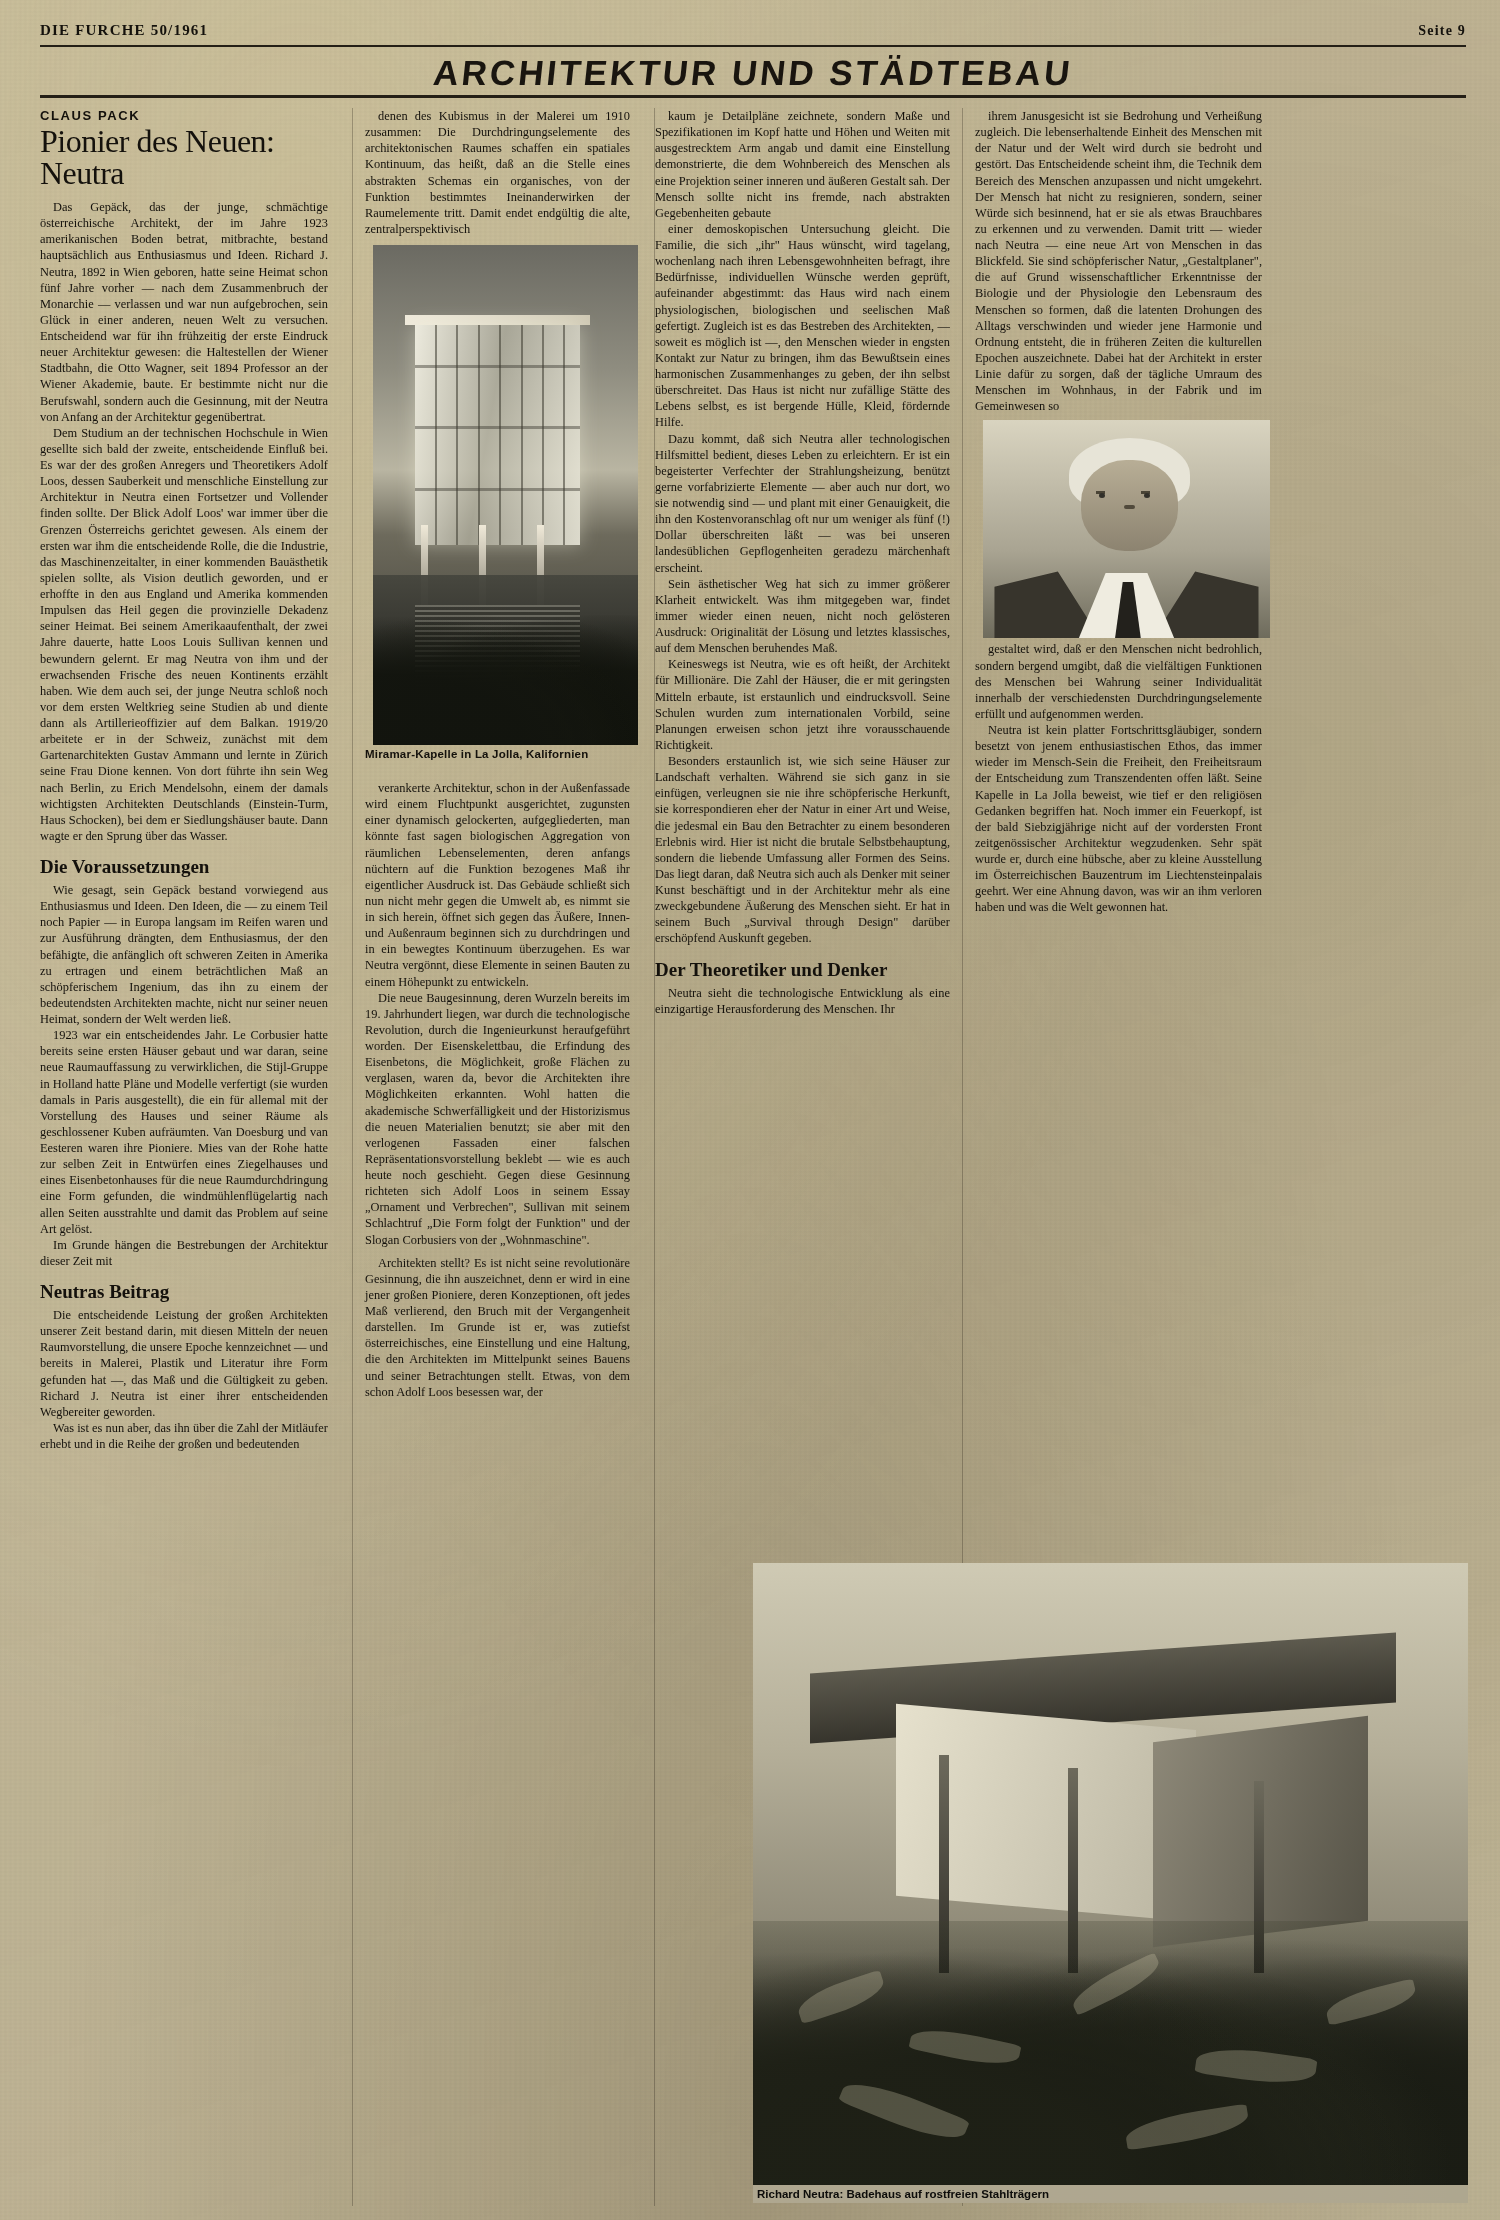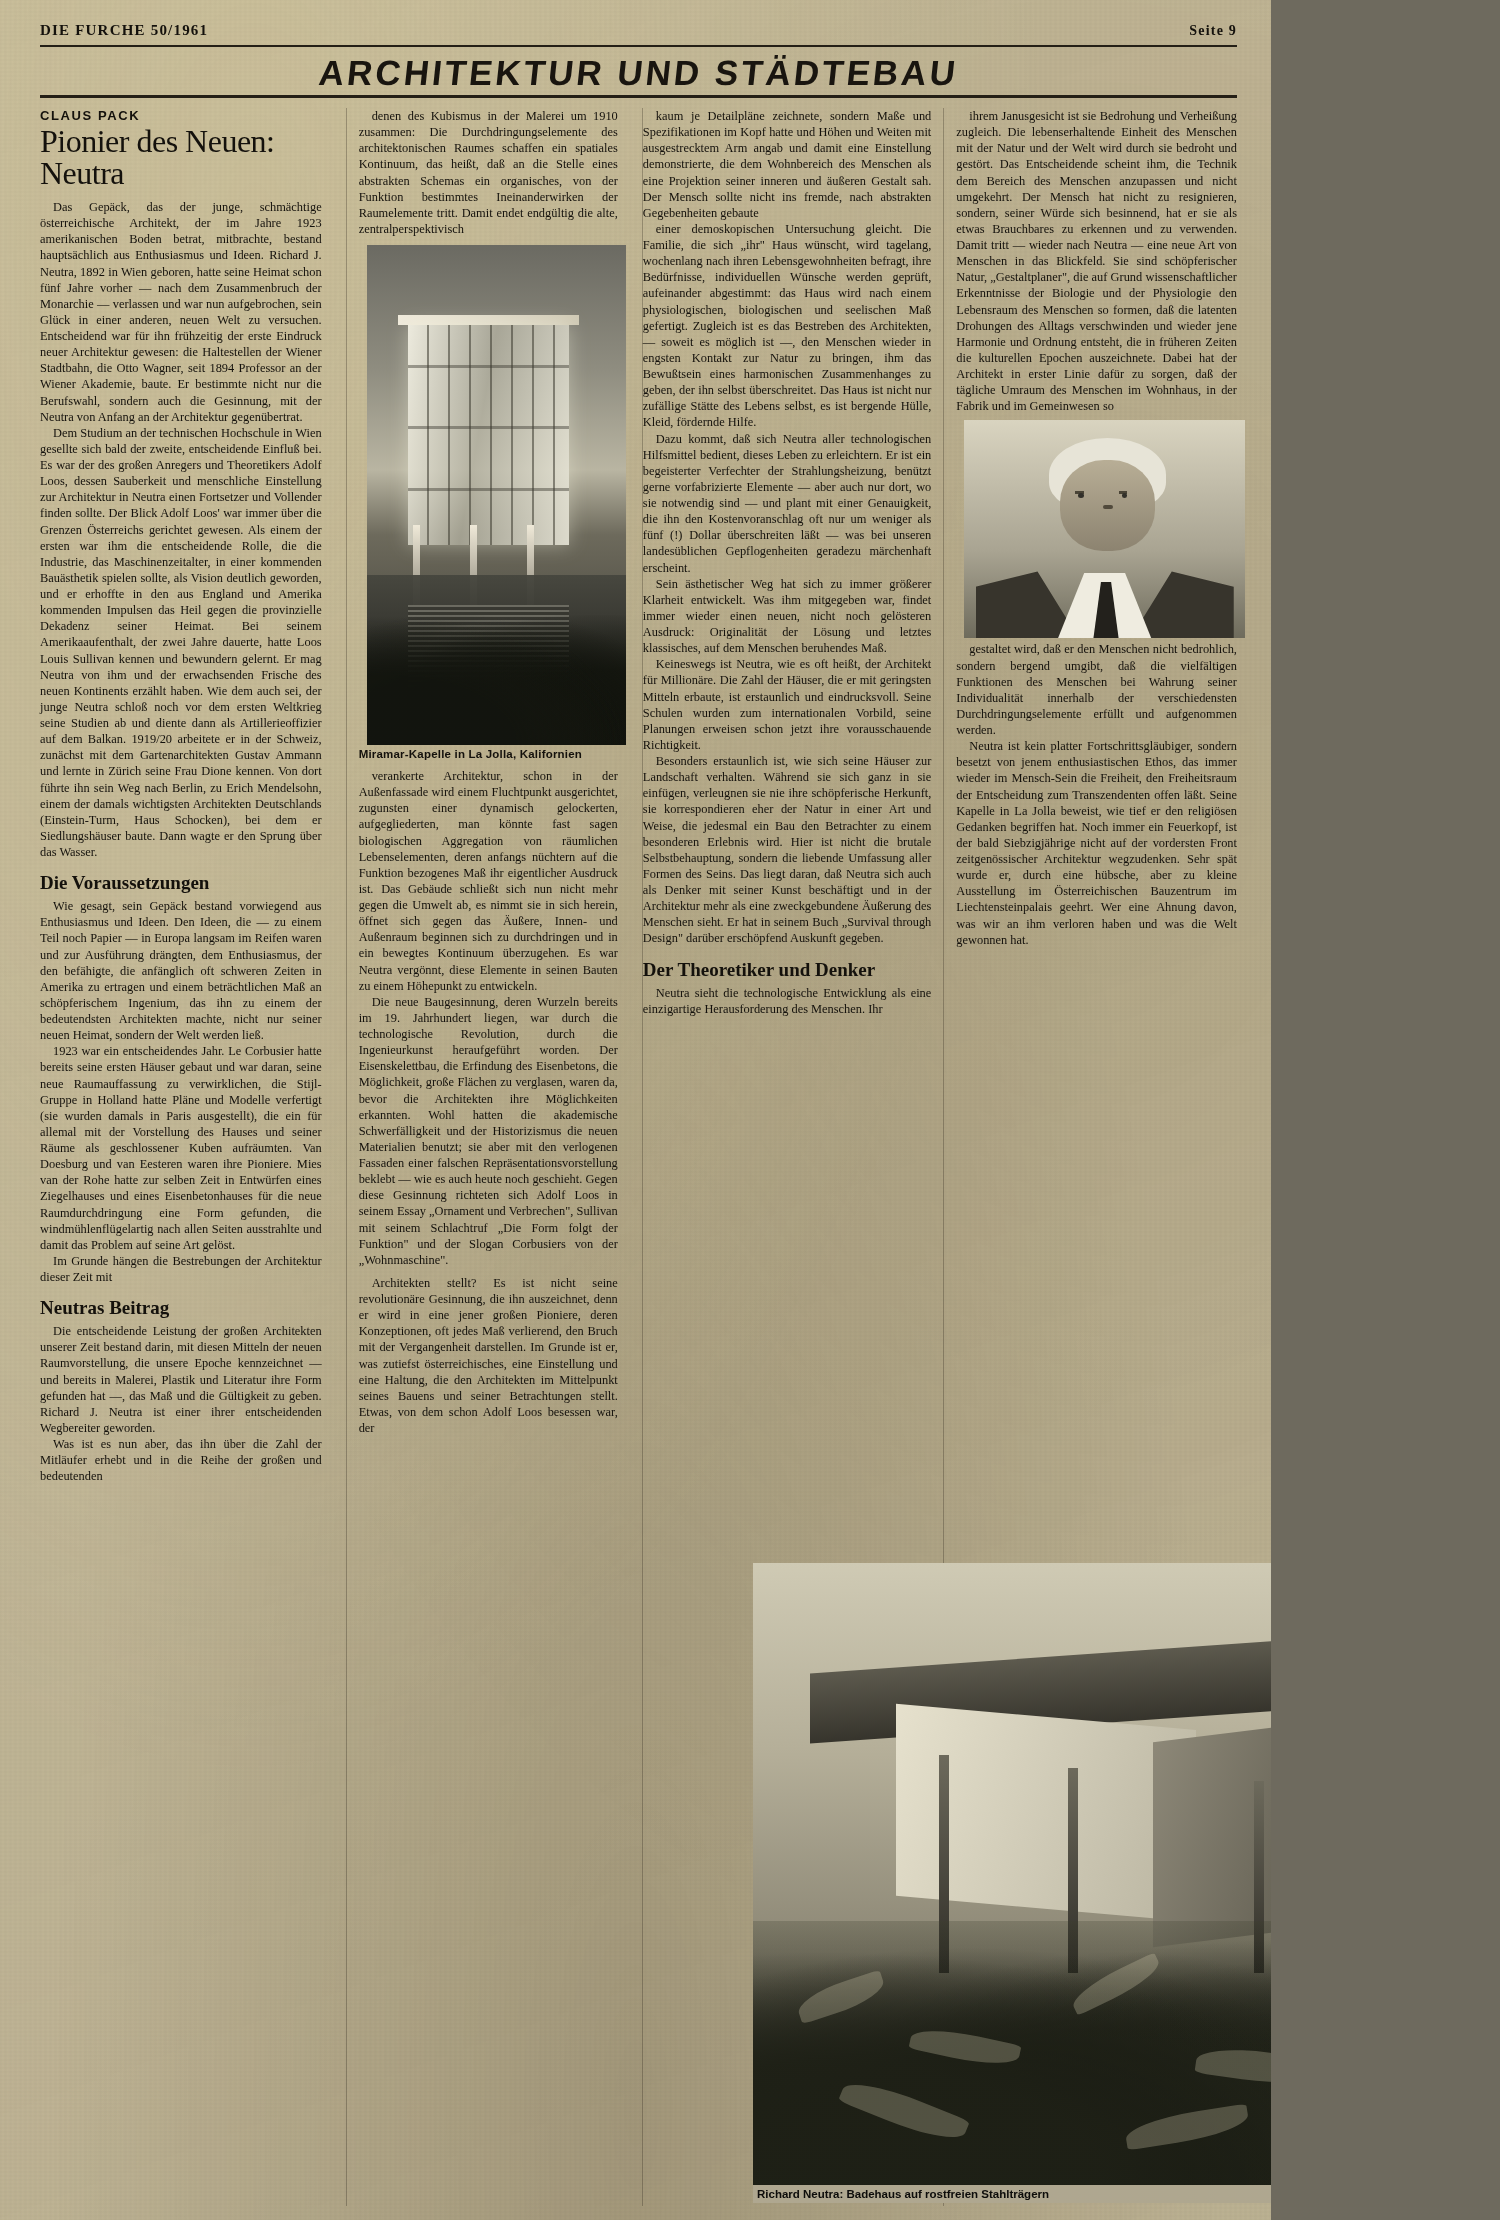--- a/index.html
+++ b/index.html
@@ -2,21 +2,21 @@
 <html><head>
 <meta charset="utf-8">
 <style>
   html, body {
     margin: 0;
     padding: 0;
     background: #6e6a5e;
   }
   .page {
     position: relative;
-    width: 1271px;
+    width: 1500px;
     height: 2220px;
     background: #cfc6ab;
     overflow: hidden;
     font-family: "Liberation Serif", serif;
     color: #14110c;
   }
   
   .page::before {
     content: "";
     position: absolute;
@@ -128,21 +128,21 @@
     position: relative;
     margin: 8px 0 3px 8px;
     overflow: hidden;
     background: #f97316;
   }
   .caption {
     font-family: "Liberation Sans", sans-serif;
     font-weight: bold;
     font-size: 11.5px;
     letter-spacing: 0.2px;
-    margin: 2px 0 8px 0;
+    margin: 2px 0 20px 0;
   }
   
   .photo-chapel {
     width: 100%;
     height: 500px;
   }
   .photo-chapel .sky {
     position: absolute; inset: 0;
     background: linear-gradient(180deg, #6b6a62 0%, #8f8d80 25%, #b9b5a2 45%, #6d6a5c 58%, #2e2d28 100%);
   }

